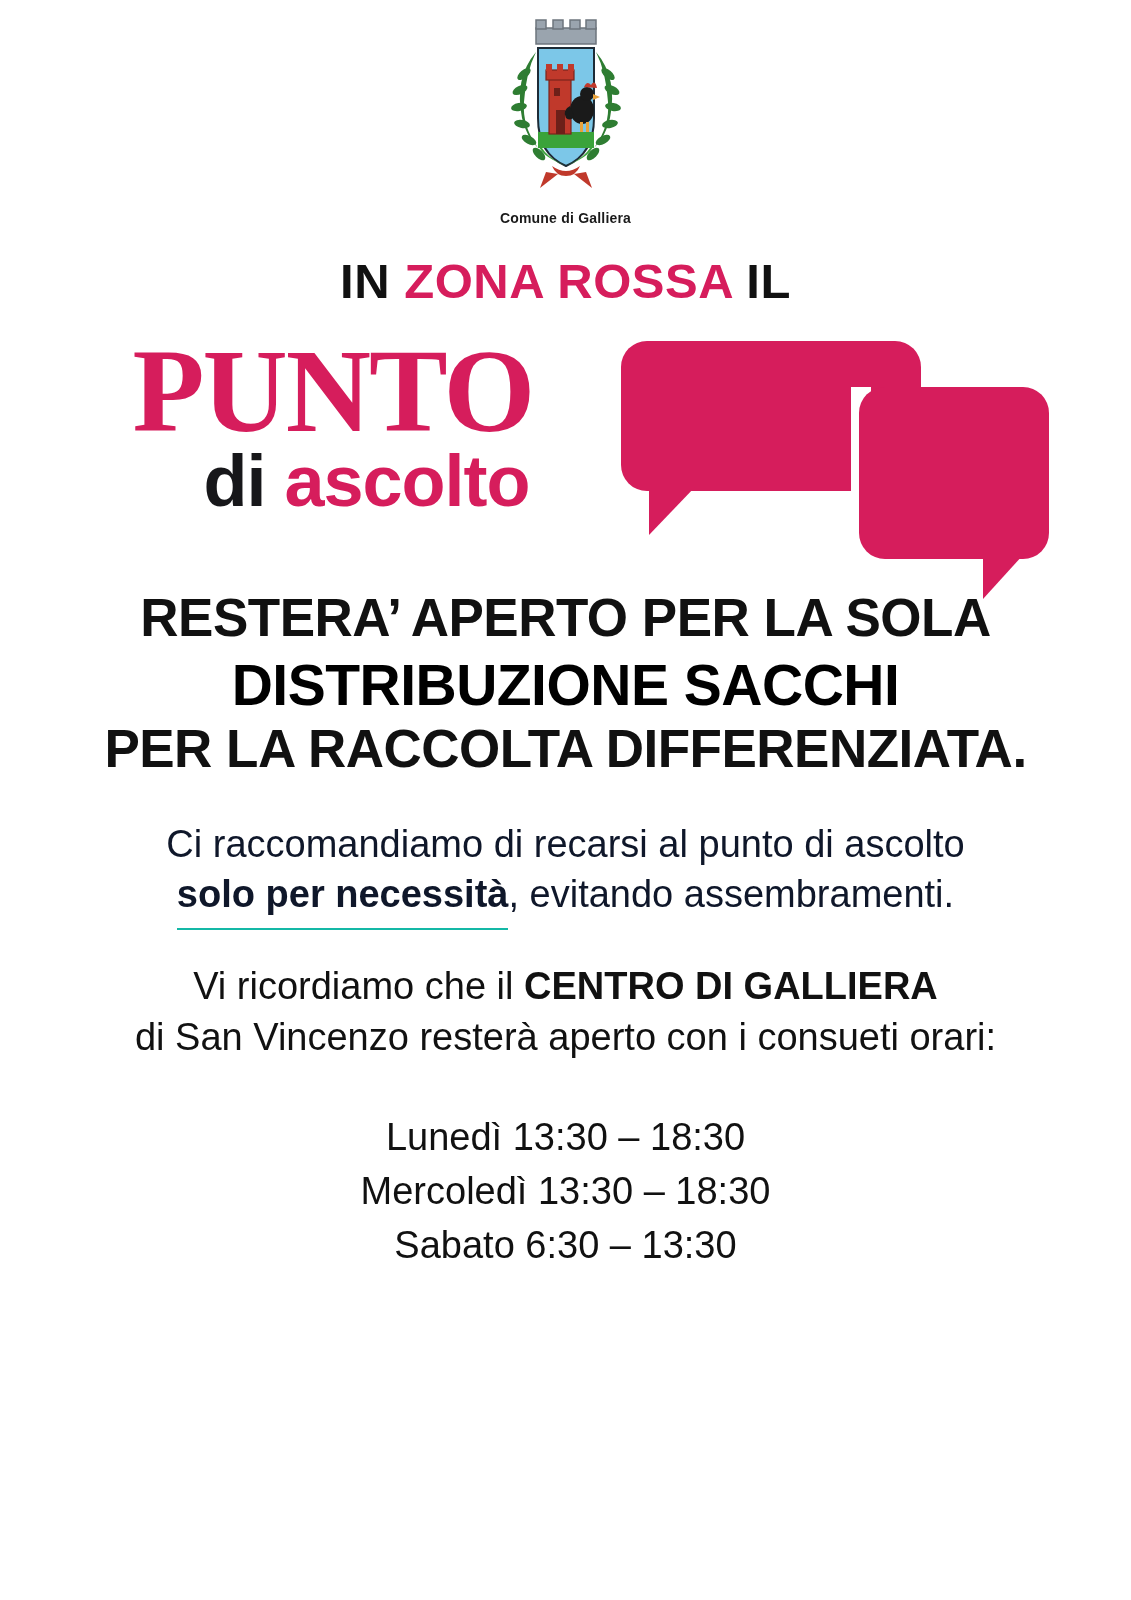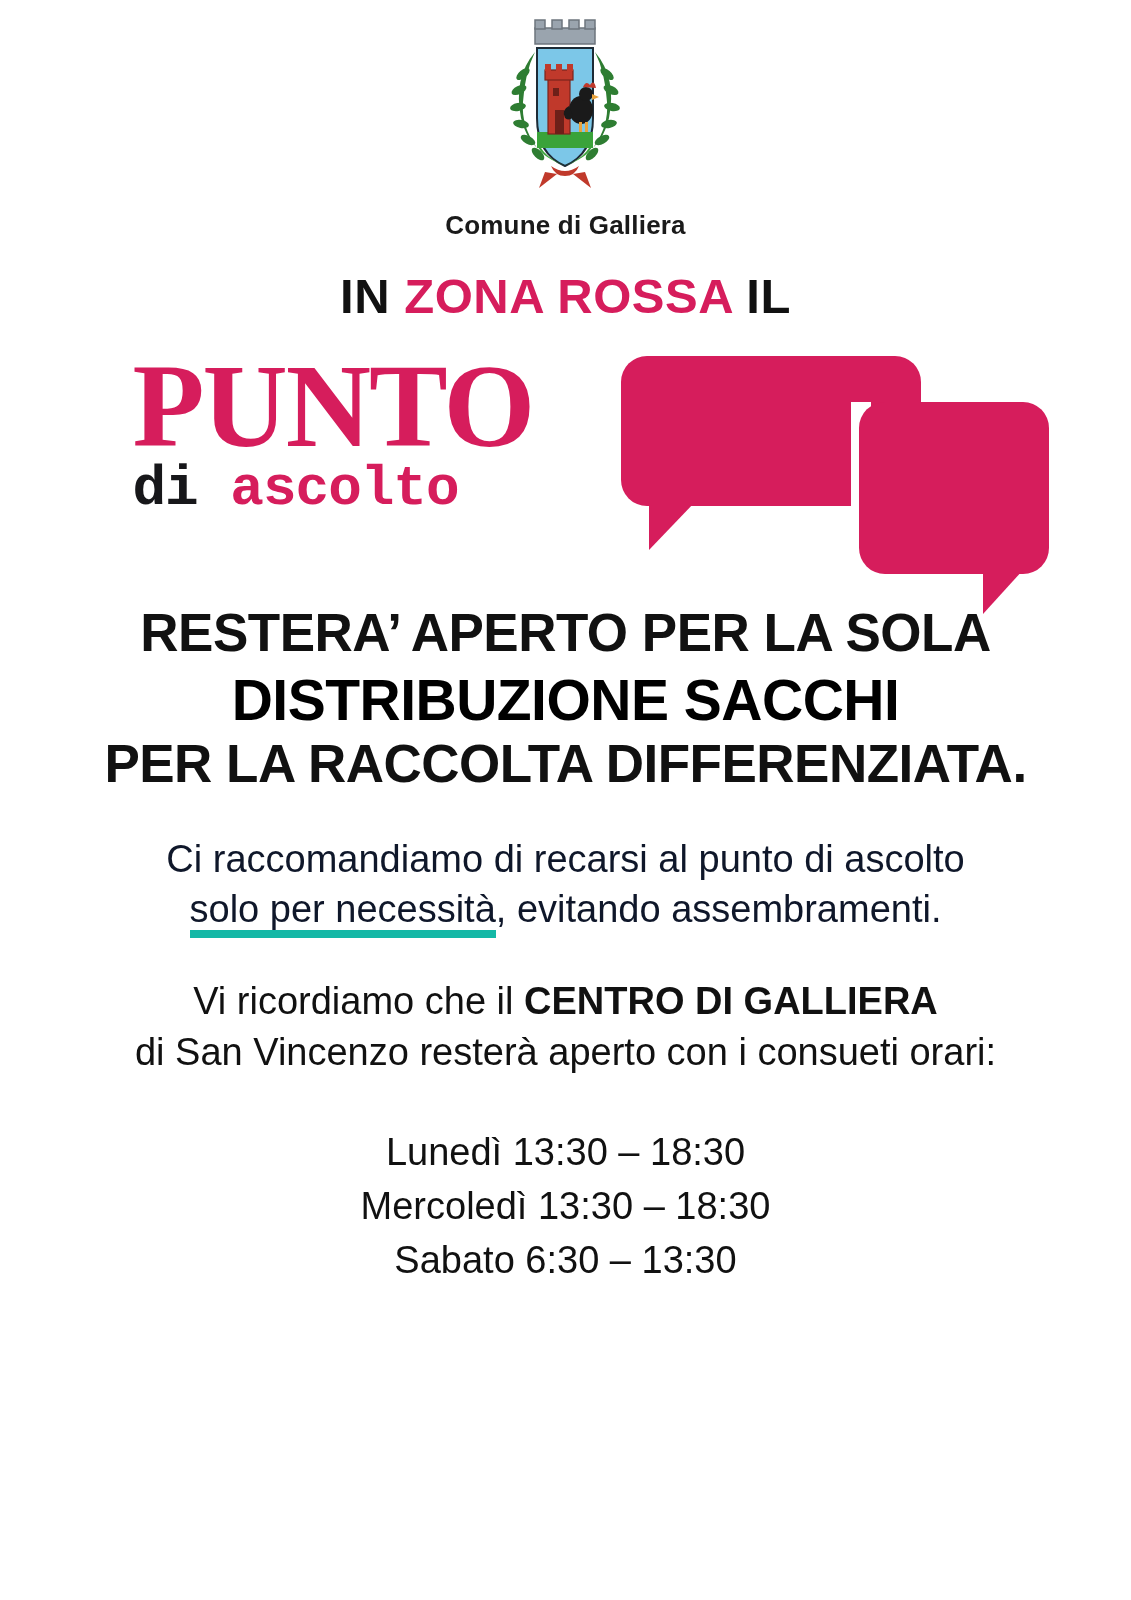--- a/index.html
+++ b/index.html
@@ -31,21 +31,21 @@
     display: flex;
     flex-direction: column;
     align-items: center;
   }
   .crest {
     width: 140px;
     height: 190px;
     position: relative;
   }
   .crest-caption {
-    font-size: 26px;
+    font-size: 14px;
     font-weight: 600;
     letter-spacing: 0.2px;
     color: #1a1a1a;
     margin-top: 6px;
   }
 
   
   .kicker {
     margin-top: 30px;
     font-size: 49px;
@@ -77,26 +77,27 @@
   .logo-punto {
     font-size: 118px;
     line-height: 0.86;
     font-weight: 800;
     color: #d61d5c;
     letter-spacing: -2px;
     font-family: Liberation Serif, serif;
   }
   .logo-second {
     margin-top: 6px;
-    font-size: 56px;
+    font-size: 72px;
     line-height: 0.9;
     font-weight: 800;
     letter-spacing: -1px;
-    font-family: Liberation Mono, monospace;
+    font-family: Liberation Sans, sans-serif;
     white-space: nowrap;
+    text-align: center;
   }
   .logo-di { color: #17171a; }
   .logo-ascolto { color: #d61d5c; }
 
   .bubbles {
     position: relative;
     flex: 1;
     height: 230px;
   }
   .bubble {
@@ -172,23 +173,23 @@
   
   .note {
     margin-top: 40px;
     text-align: center;
     font-size: 38px;
     line-height: 1.32;
     color: #0f172a;
     font-weight: 400;
   }
   .note b {
-    font-weight: 400;
-    border-bottom: 8px solid #14b8a6;
-    padding-bottom: 0;
+    font-weight: 700;
+    border-bottom: 2px solid #14b8a6;
+    padding-bottom: 13px;
   }
 
   
   .reminder {
     margin-top: 42px;
     text-align: center;
     font-size: 38px;
     line-height: 1.34;
     color: #111111;
   }

